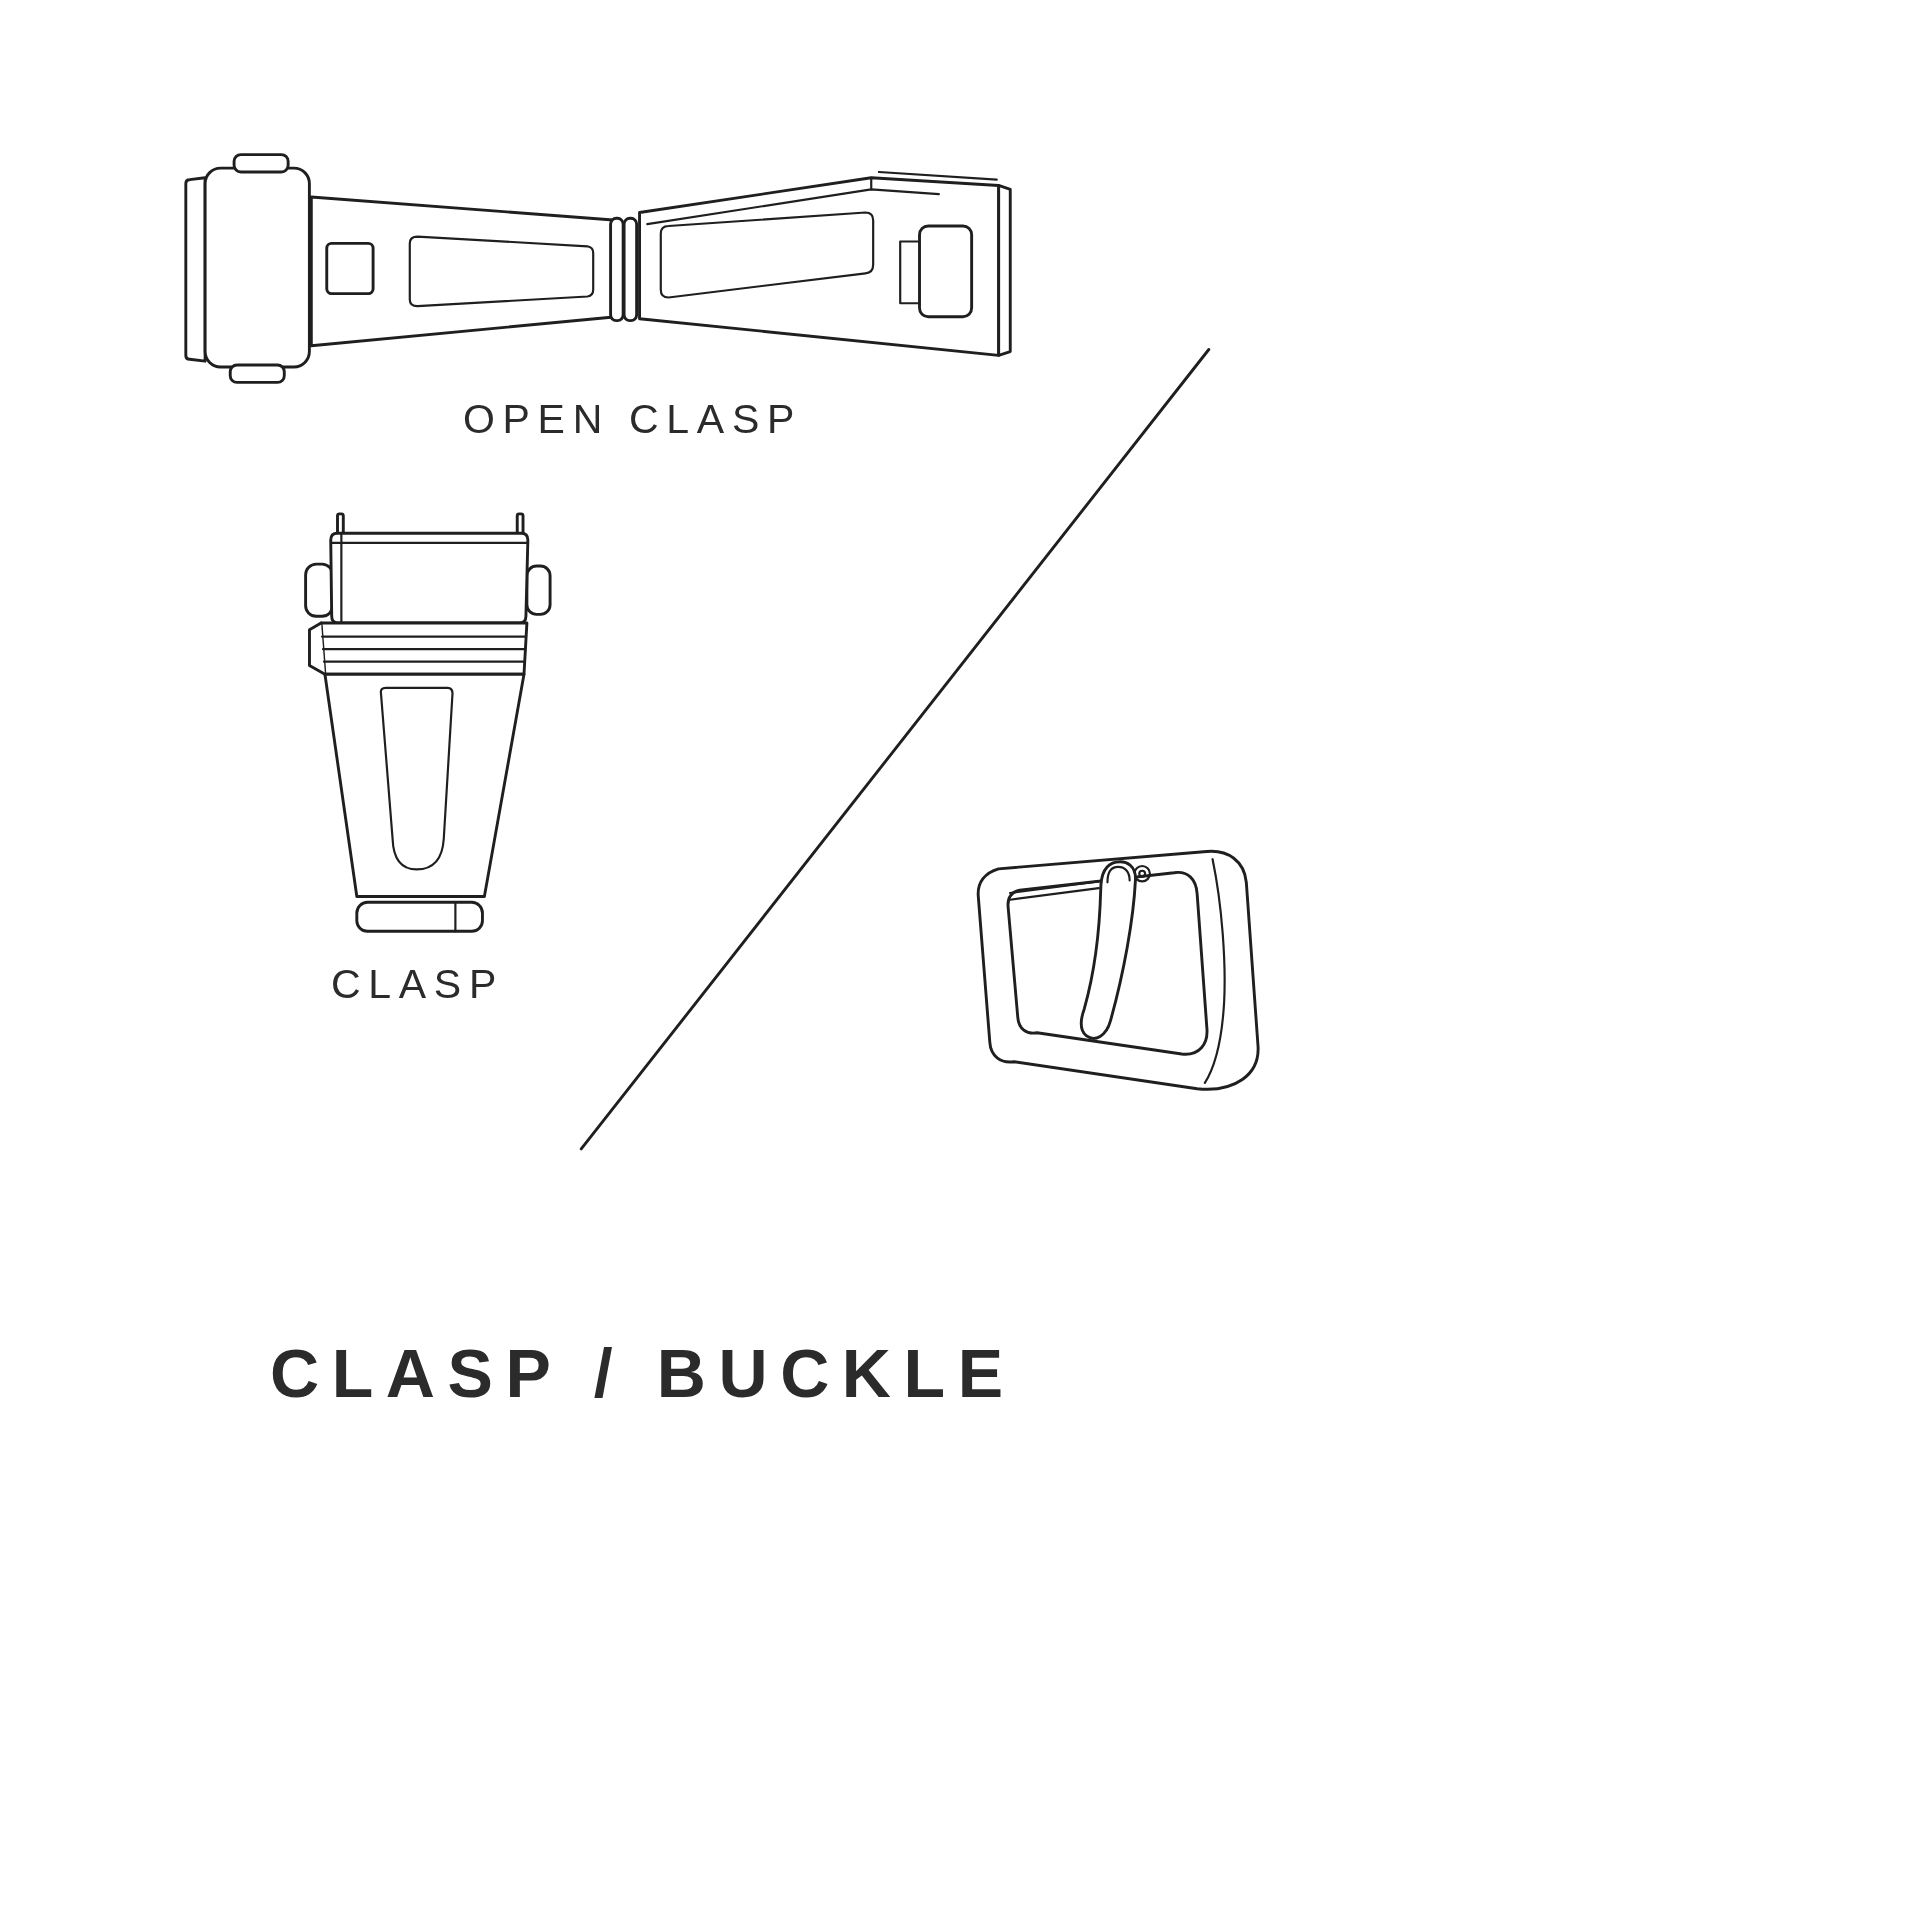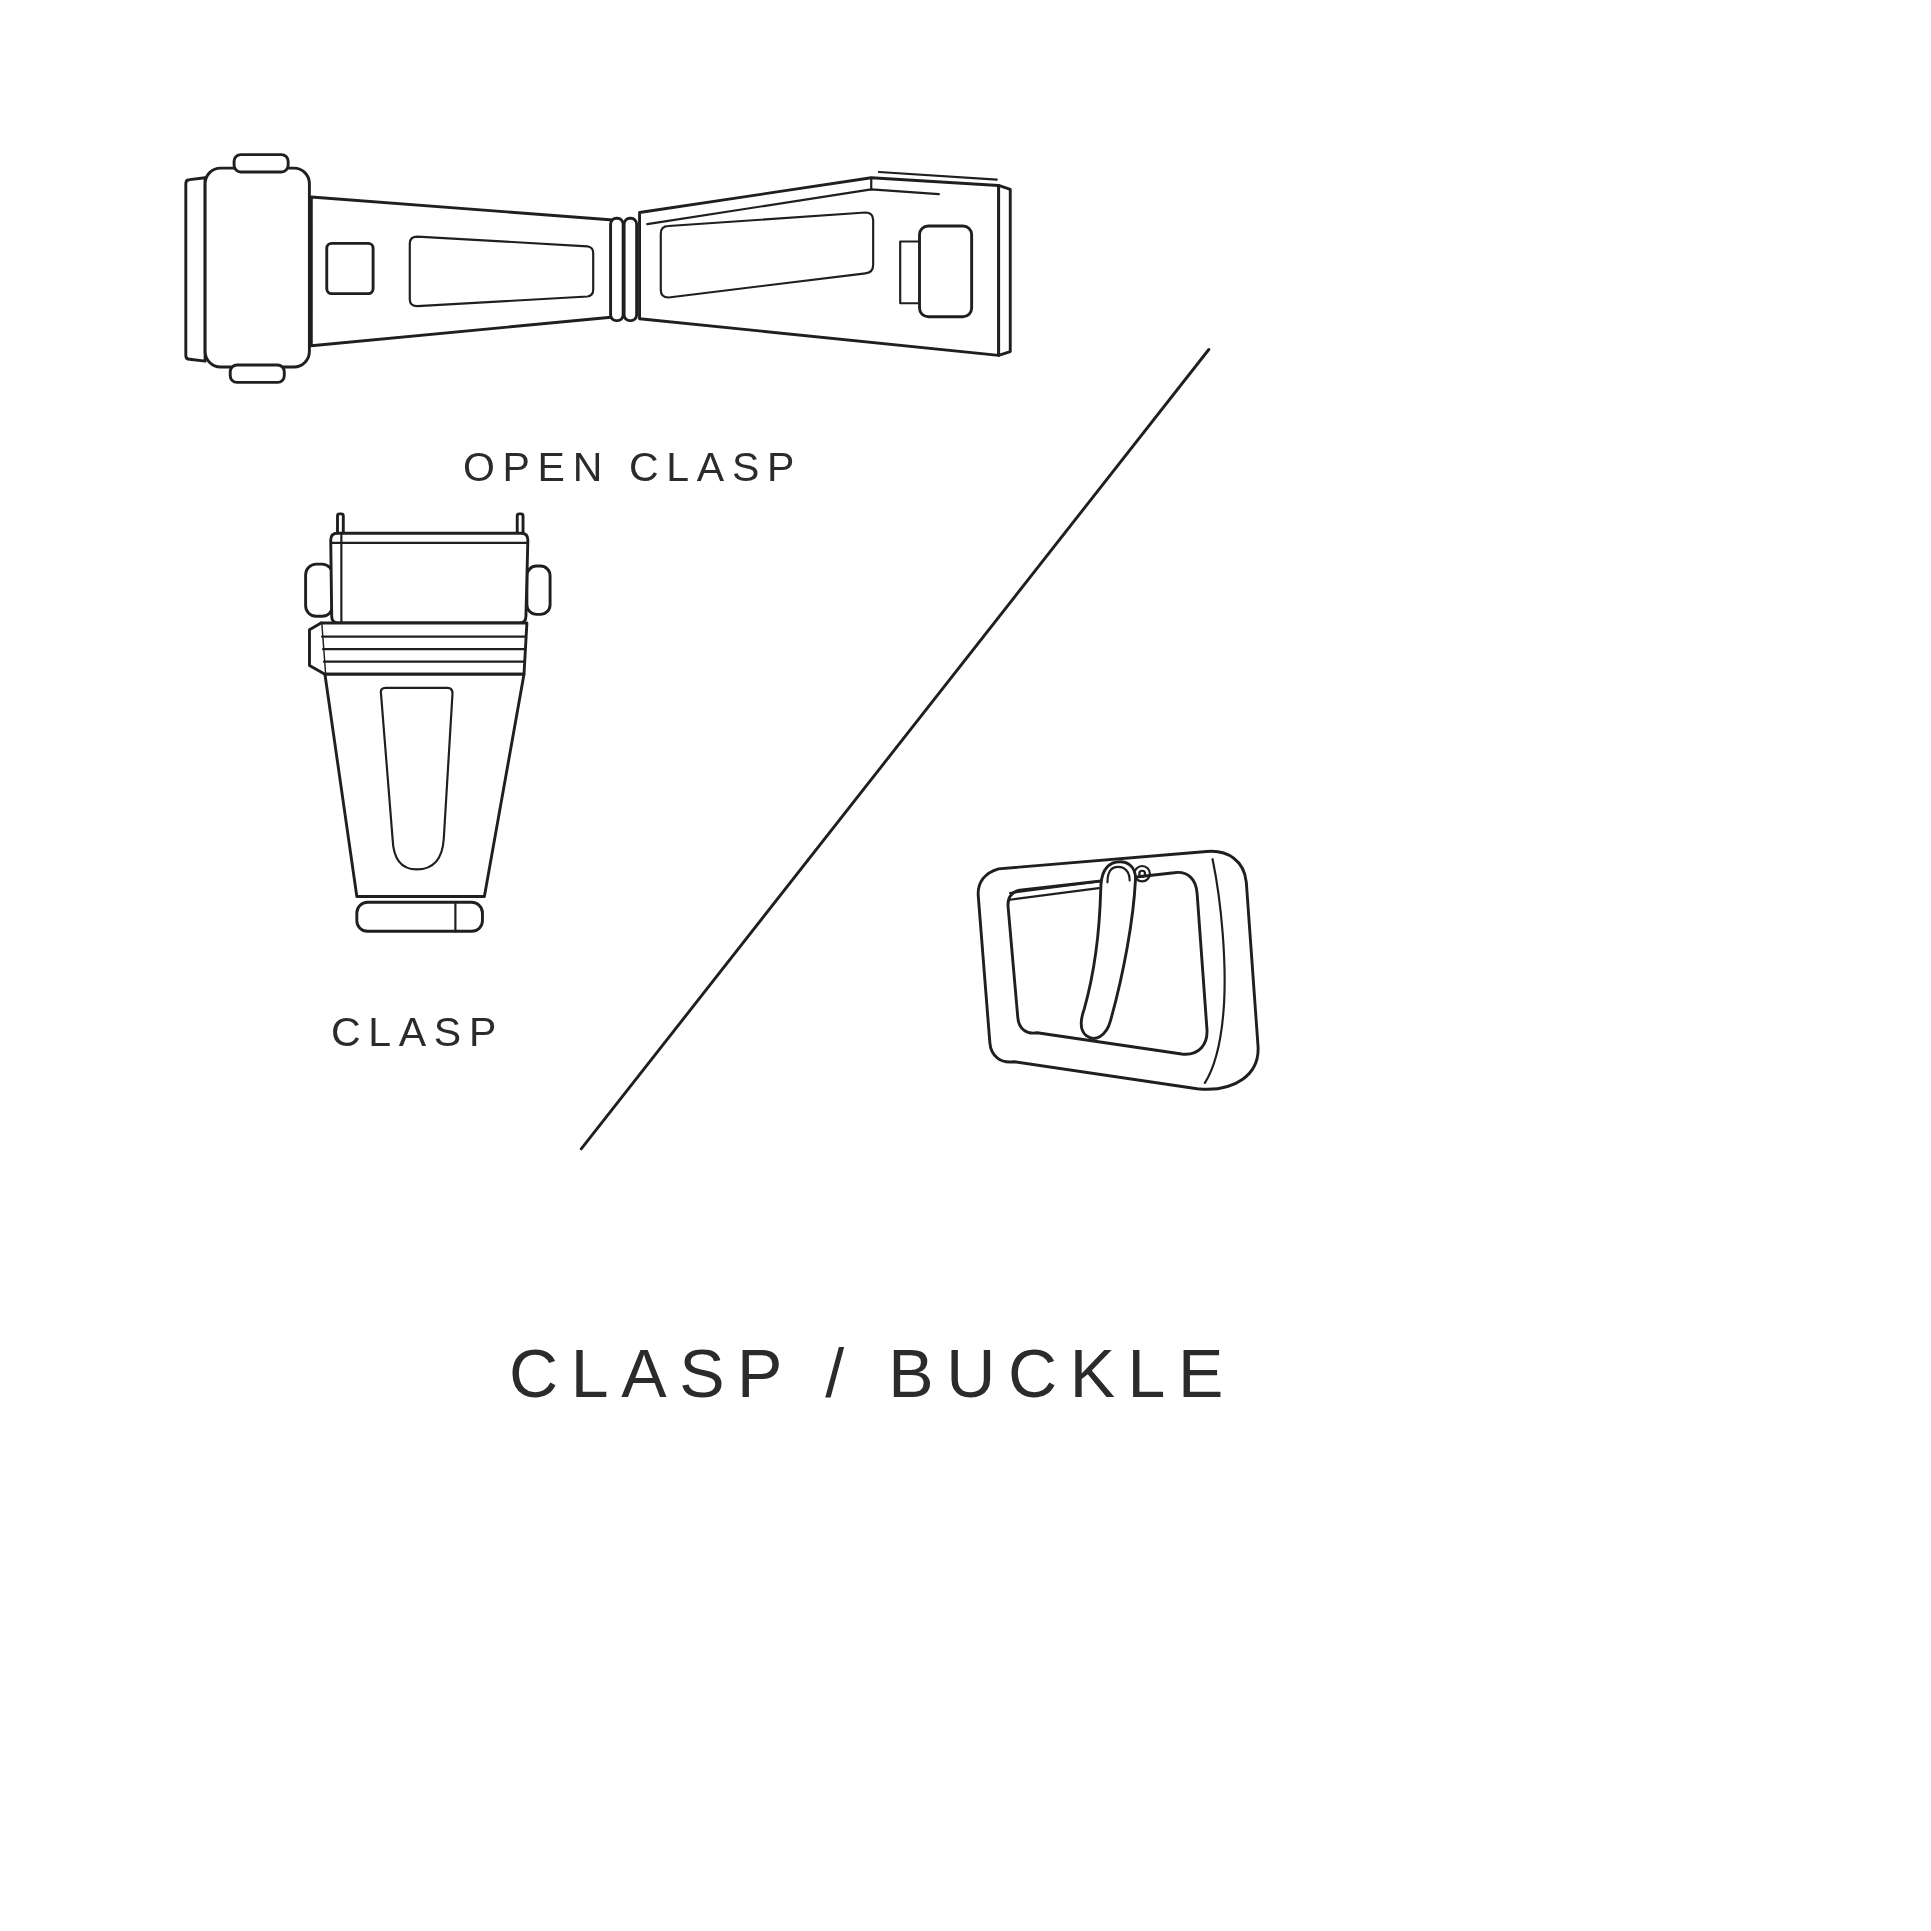--- a/index.html
+++ b/index.html
@@ -38,29 +38,28 @@
     stroke-width: 2.25;
   }
   .label {
     position: absolute;
     color: var(--text-color, #2b2b2b);
     font-size: 41px;
     font-weight: 300;
     letter-spacing: 7.7px;
     text-align: center;
     white-space: nowrap;
-    margin-top: 48px;
   }
   .title {
     position: absolute;
     color: var(--text-color, #2b2b2b);
     font-size: 68px;
-    font-weight: 400;
+    font-weight: 700;
     letter-spacing: 12.6px;
-    text-align: right;
+    text-align: left;
     white-space: nowrap;
   }
 </style>
 </head>
 <body>
 
 <div class="canvas">
 
   <svg class="illus" style="left:174px; top:143px;" width="850" height="251" viewBox="0 0 880 260">
     <g>

